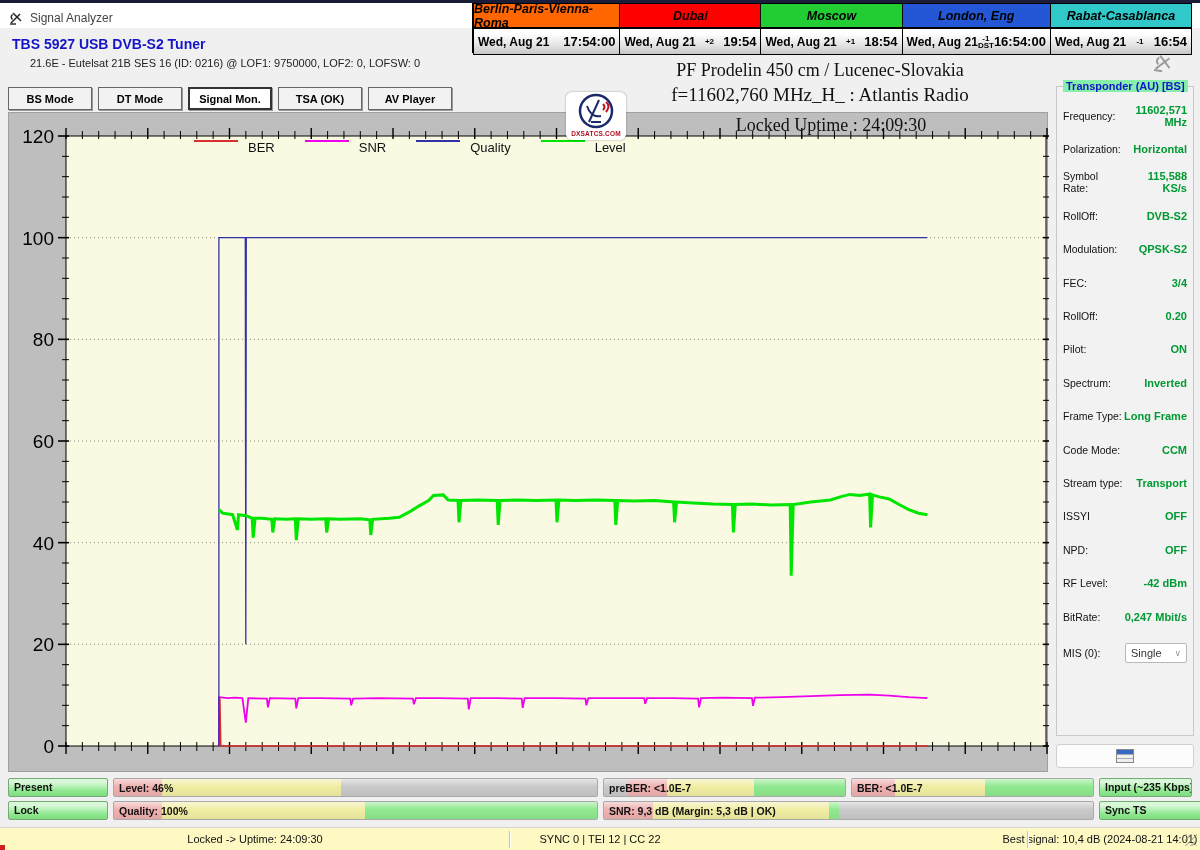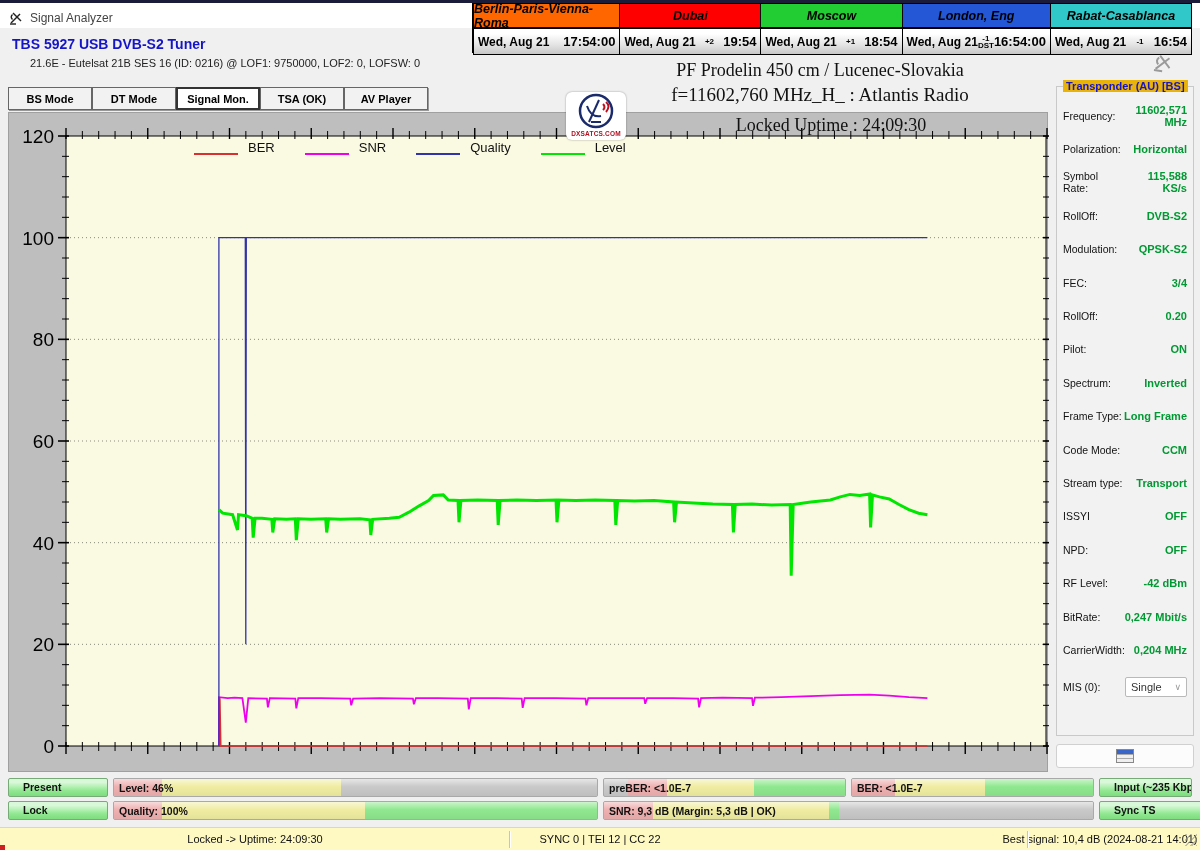--- a/index.html
+++ b/index.html
@@ -35,55 +35,55 @@
 
   
   #logo{left:566px;top:92px;width:60px;height:48px;background:#fff;border-radius:6px;z-index:4;
     display:flex;flex-direction:column;align-items:center;box-shadow:0 0 2px rgba(0,0,0,.4);}
   #logo .txt{font-size:6.5px;font-weight:bold;color:#B01020;letter-spacing:.2px;}
 
   
   #mini-antenna{left:1152px;top:52px;opacity:.55;transform:rotate(8deg);}
 
   
-  #tabs{left:8px;top:87px;display:flex;}
+  #tabs{left:8px;top:87px;display:flex;gap:6px;}
   .tab{width:84px;height:23px;background:#F2F2F2;border:1px solid #666;font-size:11px;font-weight:bold;
     color:#000;display:flex;align-items:center;justify-content:center;box-shadow:1px 1px 0 #999;}
   .tab.active{background:#FFFFFF;border:2px solid #333;}
 
   
   #chart-panel{left:8px;top:112px;width:1040px;height:660px;background:#BEBEBE;border:1px solid #A0A0A0;}
   #chart-legend{position:absolute;left:185px;top:4px;height:18px;display:flex;align-items:center;z-index:3;}
-  .leg-item{display:flex;align-items:flex-end;margin-right:30px;margin-top:43px;}
+  .leg-item{display:flex;align-items:flex-start;margin-right:30px;margin-top:43px;}
   .leg-swatch{width:44px;height:2px;margin-right:10px;}
   .leg-label{font-size:13px;color:#111;}
   #chart-svg{position:absolute;left:0;top:0;}
 
   
   #tp-box{left:1056px;top:86px;width:138px;height:650px;border:1px solid #C9C9C9;background:#F2F2F2;}
-  #tp-title{position:absolute;left:6px;top:-7px;background:#eab308;padding:0 3px;font-size:11px;font-weight:bold;color:#1414C8;}
+  #tp-title{position:absolute;left:6px;top:-7px;background:#86efac;padding:0 3px;font-size:11px;font-weight:bold;color:#1414C8;}
   #tp-rows{position:absolute;left:6px;right:6px;top:12px;}
   .tp-row{height:33.4px;display:flex;align-items:center;justify-content:space-between;}
   .tp-lbl{font-size:10.5px;color:#111;}
   .tp-val{font-size:11px;font-weight:bold;color:#009933;text-align:right;}
   #mis-row{height:40px;display:flex;align-items:center;justify-content:space-between;}
   #mis-select{width:62px;height:20px;background:#FFF;border:1px solid #B9B9B9;border-radius:2px;
     display:flex;align-items:center;justify-content:space-between;padding:0 5px;font-size:11px;color:#333;}
   #mis-select .chev{color:#999;font-size:9px;}
 
   #save-btn{left:1056px;top:744px;width:138px;height:24px;background:#FCFCFC;border:1px solid #D0D0D0;border-radius:3px;
     display:flex;align-items:center;justify-content:center;}
   #save-icon{width:18px;height:14px;border:1px solid #888;background:#FFF;display:flex;flex-direction:column;}
   #save-icon i{display:block;height:4px;background:#3A66C8;}
   #save-icon u{display:block;flex:1;border-top:1px solid #AAA;background:#EFEFEF;}
 
   
   .gbox{position:absolute;height:19px;border:1px solid #76AA76;border-radius:2px;
     background:linear-gradient(#D9F8D9 20%,#8FE88F 70%,#7FDC7F);
-    font-size:10.5px;font-weight:bold;color:#111;line-height:17px;padding-left:14px;white-space:nowrap;overflow:hidden;}
+    font-size:10.5px;font-weight:bold;color:#111;line-height:17px;padding-left:5px;white-space:nowrap;overflow:hidden;}
   .gauge{position:absolute;height:19px;border:1px solid #A9A9A9;border-radius:2px;background:#C9C9C9;overflow:hidden;}
   .gauge .seg{float:left;height:100%;}
   .gauge .shine{position:absolute;left:0;top:0;width:100%;height:100%;
     background:linear-gradient(rgba(255,255,255,.55),rgba(255,255,255,0) 45%,rgba(0,0,0,.05));}
   .gauge .lab{position:absolute;left:5px;top:0;font-size:10.5px;font-weight:bold;color:#111;line-height:18px;white-space:nowrap;z-index:2;}
 
   
   #statusbar{left:0;top:827px;width:1200px;height:23px;background:#fef9c3;border-top:1px solid #D5D5D5;}
   .sb-div{position:absolute;top:3px;width:1px;height:17px;background:#C4C4C4;box-shadow:1px 0 0 #FFF;}
   .sb-txt{position:absolute;top:5px;font-size:11px;color:#111;text-align:center;}
@@ -489,24 +489,20 @@
         <span class="tp-val">OFF</span>
       </div>
       <div class="tp-row">
         <span class="tp-lbl">RF Level:</span>
         <span class="tp-val">-42 dBm</span>
       </div>
       <div class="tp-row">
         <span class="tp-lbl">BitRate:</span>
         <span class="tp-val">0,247 Mbit/s</span>
       </div>
-      <div class="tp-row">
-        <span class="tp-lbl">CarrierWidth:</span>
-        <span class="tp-val">0,204 MHz</span>
-      </div>
       <div id="mis-row">
         <span class="tp-lbl">MIS (0):</span>
         <span id="mis-select">
           <span>Single</span>
           <span class="chev">∨</span>
         </span>
       </div>
     </div>
 </div>
 

